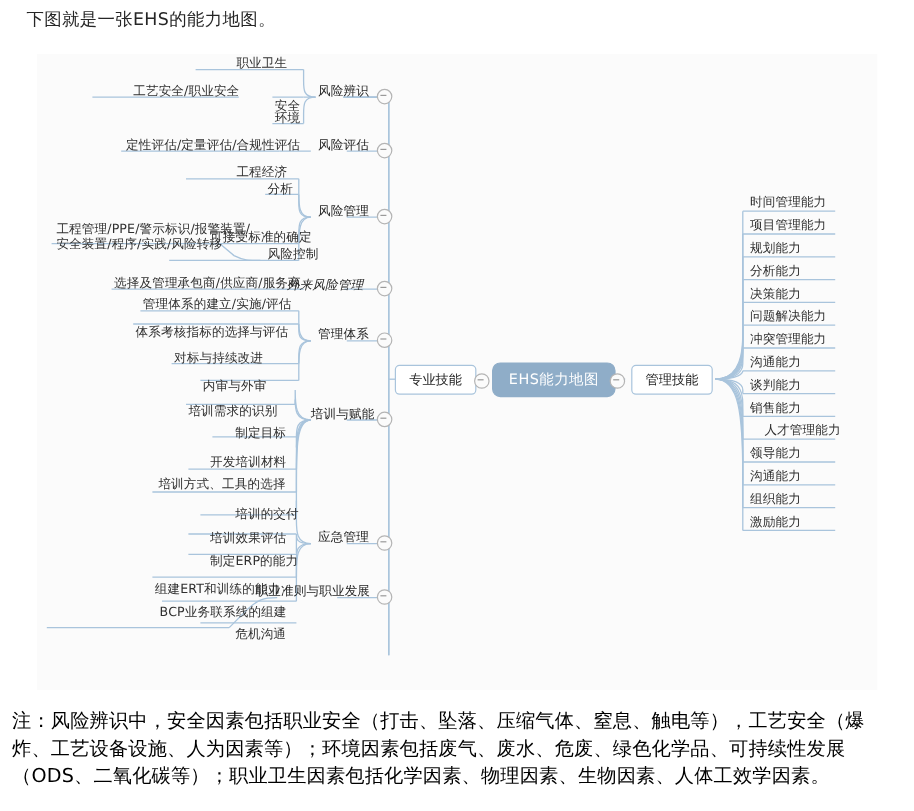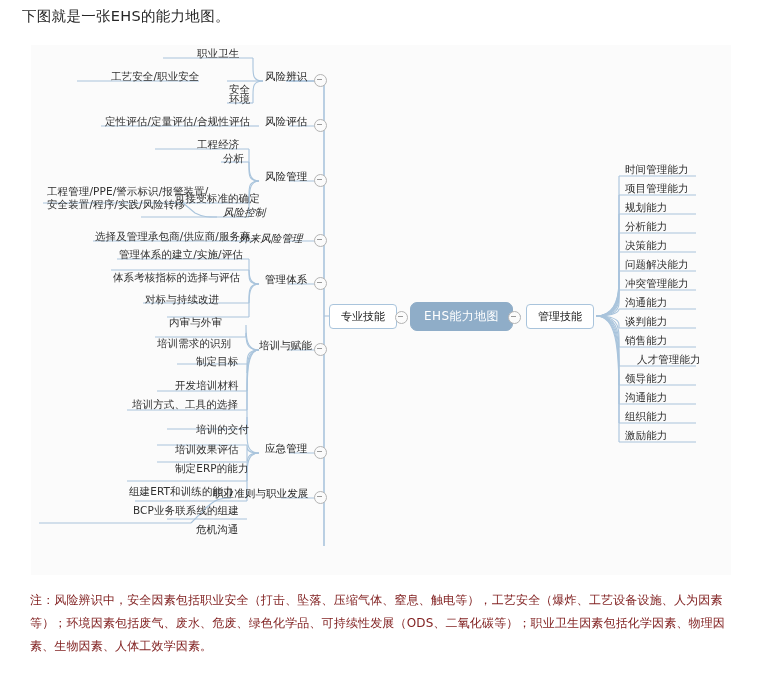--- a/index.html
+++ b/index.html
@@ -25,21 +25,21 @@
   .node{
     position:absolute;
     font-size:10.5px;
     color:#2b2b2b;
     white-space:nowrap;
     line-height:13px;
     padding:0 2px;
     letter-spacing:.1px;
   }
   .node.l4{ color:#2f2f2f; }
-  .node.l3{ color:#2b2b2b;font-style:italic; }
+  .node.l3{ color:#2b2b2b; }
   .node.l2{ color:#1f1f1f; }
   
   .node.two{ line-height:12.5px; white-space:pre; }
   .boxnode{
     position:absolute;
     border:1px solid #a9c4dc;
     background:#ffffff;
     border-radius:4px;
     font-size:11px;
     color:#1f1f1f;
@@ -64,25 +64,25 @@
     border:1px solid #b4b4b4;
     border-radius:50%;
     background:#fbfbfb;
   }
   .collapse:after{
     content:"";
     position:absolute;left:2px;top:4px;
     width:5px;height:1px;background:#9a9a9a;
   }
   #note{
-    position:absolute;left:30px;top:589px;
+    position:absolute;left:10px;top:589px;
     width:716px;
-    font-size:12px;
+    font-size:16px;
     line-height:23px;
-    color:#7f1d1d;
+    color:#000000;
     letter-spacing:.15px;
   }
 </style>
 </head>
 <body>
 
 <div id="intro">下图就是一张EHS的能力地图。</div>
 
 <div id="map">
 

